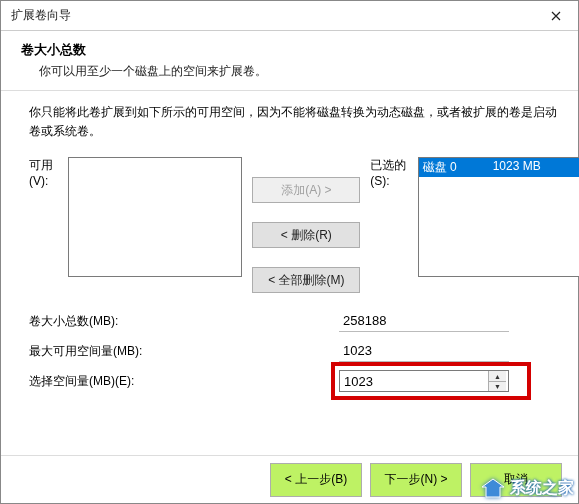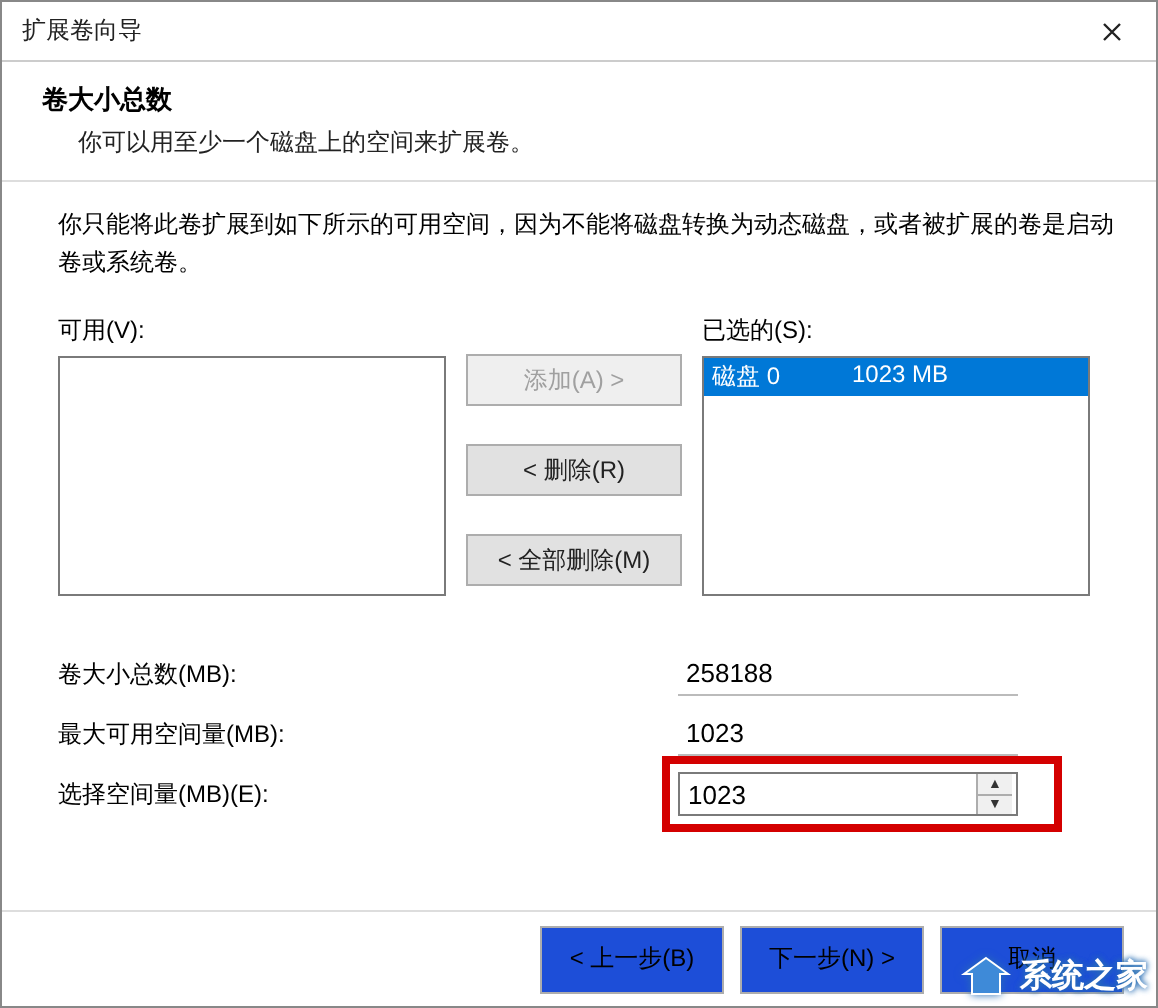--- a/index.html
+++ b/index.html
@@ -8,40 +8,40 @@
   .titlebar { height: 30px; border-bottom: 1px solid #ccc; display: flex; align-items: center; justify-content: space-between; padding-left: 10px; }
   .title { font-size: 12px; color: #222; }
   .close { width: 44px; height: 30px; display: flex; align-items: center; justify-content: center; font-size: 16px; color: #222; cursor: default; }
   .header { padding: 10px 20px 6px 20px; }
   .header .h1 { font-size: 13px; font-weight: bold; color: #000; }
   .header .sub { font-size: 12px; color: #222; margin-left: 18px; margin-top: 4px; }
   .divider { height: 1px; background: #ddd; margin: 4px 0 0 0; }
   .content { padding: 12px 12px 8px 28px; font-size: 12px; color: #000; }
   .desc { font-size: 12px; color: #000; line-height: 1.6; margin-bottom: 16px; }
   .cols { display: flex; gap: 10px; align-items: flex-start; }
-  .col { display: flex; flex-direction: column; }
+  .col { display: flex; flex-direction: row; }
   .col-label { font-size: 12px; margin-bottom: 4px; }
   .listbox { width: 194px; height: 120px; border: 1px solid #7a7a7a; background: #fff; overflow: hidden; }
   .midbtns { display: flex; flex-direction: column; gap: 19px; margin-top: 20px; }
   .btn { width: 108px; height: 26px; border: 1px solid #adadad; background: #e1e1e1; font-size: 12px; color: #222; display: flex; align-items: center; justify-content: center; cursor: default; }
   .btn.disabled { color: #a0a0a0; background: #efefef; }
   .selitem { background: #0078d7; color: #fff; font-size: 12px; padding: 1px 4px; display: flex; }
   .selitem .d0 { width: 70px; }
-  .fields { margin-top: 24px; }
+  .fields { margin-top: 13px; }
   .row { display: flex; align-items: center; height: 30px; }
   .row .lab { width: 310px; font-size: 12px; }
   .valbox { width: 170px; height: 22px; border-bottom: 1px solid #bbb; font-size: 13px; padding: 1px 4px; display: flex; align-items: center; }
   .highlighted { border: 4px solid #d40000; padding: 4px; margin-left: -8px; width: 200px; display: flex; align-items: center; }
   .spinwrap { display: flex; width: 170px; height: 22px; border: 1px solid #7a7a7a; background: #fff; }
   .spinwrap input { border: none; outline: none; width: 148px; font-size: 13px; padding: 0 4px; }
   .spinbtns { display: flex; flex-direction: column; width: 18px; border-left: 1px solid #adadad; }
   .spin { flex: 1; background: #f0f0f0; display: flex; align-items: center; justify-content: center; font-size: 7px; line-height: 1; color: #333; border-bottom: 1px solid #adadad; }
   .spin:last-child { border-bottom: none; }
   .footer { position: absolute; bottom: 0; left: 0; right: 0; height: 48px; border-top: 1px solid #ddd; display: flex; align-items: center; justify-content: flex-end; gap: 8px; padding-right: 16px; }
-  .fbtn { width: 92px; height: 34px; border: 1px solid #adadad; background: #1d4ed8; font-size: 12px; display: flex; align-items: center; justify-content: center; }
+  .fbtn { width: 92px; height: 34px; border: 1px solid #adadad; background: #bef264; font-size: 12px; display: flex; align-items: center; justify-content: center; }
   .watermark { position: absolute; right: 4px; bottom: 4px; color: #fff; font-size: 16px; font-weight: bold; display: flex; align-items: center; gap: 4px; text-shadow: 0 0 3px #2a6fb5, 0 0 3px #2a6fb5; pointer-events: none; }
   .watermark svg { filter: drop-shadow(0 0 2px #2a6fb5); }
 </style>
 </head>
 <body>
 
 <div class="window">
 
   <div class="titlebar">
     <span class="title">扩展卷向导</span>

